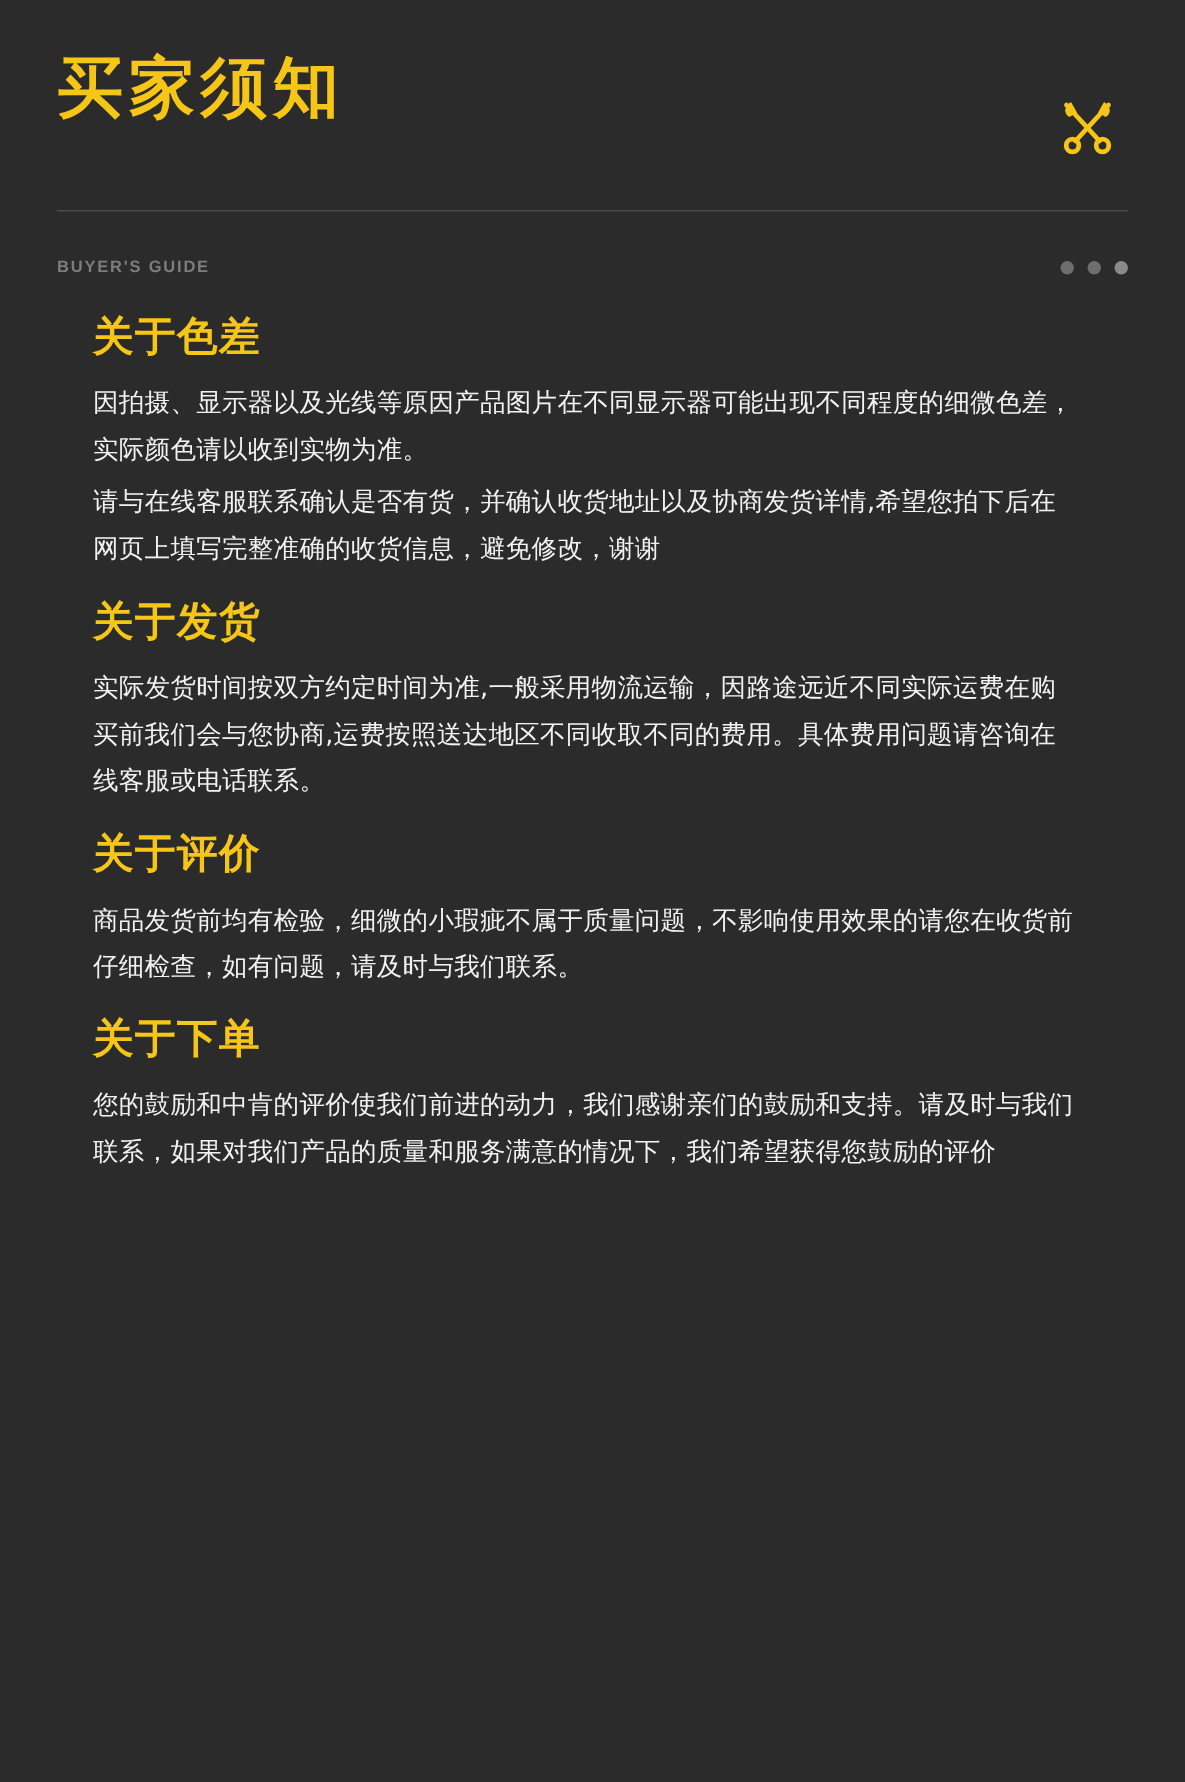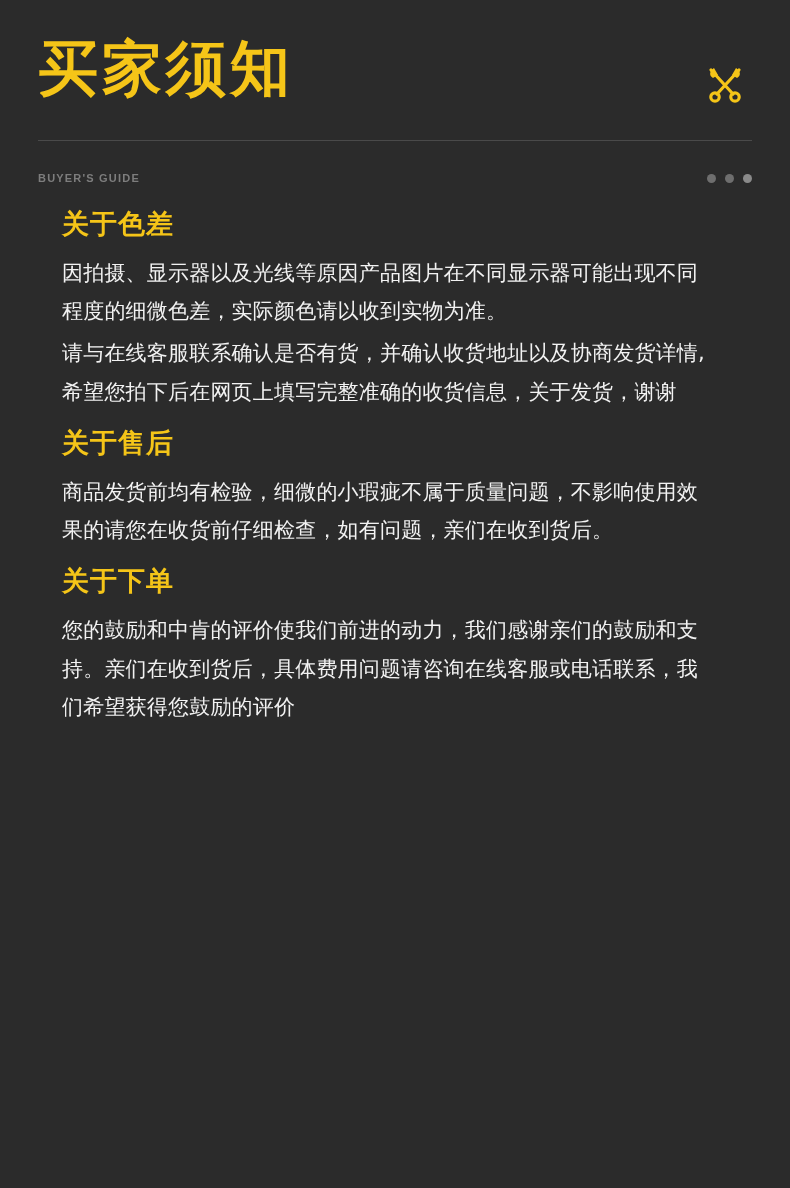--- a/index.html
+++ b/index.html
@@ -23,21 +23,21 @@
   }
 
   
   .header {
     position: relative;
     padding: 34px 38px 0 38px;
     height: 150px;
     box-sizing: border-box;
   }
   .main-title {
-    font-size: 60px;
+    font-size: 44px;
     font-weight: bold;
     color: #f5c518;
     letter-spacing: 4px;
     line-height: 1.15;
     margin: 0;
     font-family: "DejaVu Sans", "Liberation Sans", sans-serif;
   }
   .tool-icon {
     position: absolute;
     right: 42px;
@@ -95,21 +95,21 @@
   .section { margin-bottom: 4px; }
   .section-title {
     font-size: 27px;
     font-weight: bold;
     color: #f5c518;
     letter-spacing: 1px;
     margin: 14px 0 12px 0;
     font-family: "DejaVu Sans", "Liberation Sans", sans-serif;
   }
   .section-body {
-    font-size: 21px;
+    font-size: 17px;
     line-height: 1.82;
     color: #f2f2f2;
     letter-spacing: 0.2px;
     font-family: "DejaVu Sans", "Liberation Sans", sans-serif;
     margin: 0;
   }
   .section:first-child .section-title { margin-top: 4px; }
 </style>
 </head>
 <body>
@@ -143,28 +143,32 @@
   </div>
 
   <div class="content">
 
     <div class="section">
       <div class="section-title">关于色差</div>
       <p class="section-body">因拍摄、显示器以及光线等原因产品图片在不同显示器可能出现不同程度的细微色差，实际颜色请以收到实物为准。</p>
     </div>
 
     <div class="section">
-      <p class="section-body">请与在线客服联系确认是否有货，并确认收货地址以及协商发货详情,希望您拍下后在网页上填写完整准确的收货信息，关于发货，谢谢</p>
+      <p class="section-body">请与在线客服联系确认是否有货，并确认收货地址以及协商发货详情,希望您拍下后在网页上填写完整准确的收货信息，避免修改，谢谢</p>
     </div>
 
+    <div class="section">
+      <div class="section-title">关于发货</div>
+      <p class="section-body">实际发货时间按双方约定时间为准,一般采用物流运输，因路途远近不同实际运费在购买前我们会与您协商,运费按照送达地区不同收取不同的费用。具体费用问题请咨询在线客服或电话联系。</p>
+    </div>
 
     <div class="section">
-      <div class="section-title">关于售后</div>
-      <p class="section-body">商品发货前均有检验，细微的小瑕疵不属于质量问题，不影响使用效果的请您在收货前仔细检查，如有问题，亲们在收到货后。</p>
+      <div class="section-title">关于评价</div>
+      <p class="section-body">商品发货前均有检验，细微的小瑕疵不属于质量问题，不影响使用效果的请您在收货前仔细检查，如有问题，请及时与我们联系。</p>
     </div>
 
     <div class="section">
       <div class="section-title">关于下单</div>
-      <p class="section-body">您的鼓励和中肯的评价使我们前进的动力，我们感谢亲们的鼓励和支持。亲们在收到货后，具体费用问题请咨询在线客服或电话联系，我们希望获得您鼓励的评价</p>
+      <p class="section-body">您的鼓励和中肯的评价使我们前进的动力，我们感谢亲们的鼓励和支持。请及时与我们联系，如果对我们产品的质量和服务满意的情况下，我们希望获得您鼓励的评价</p>
     </div>
 
   </div>
 </div>
 
 </body></html>

